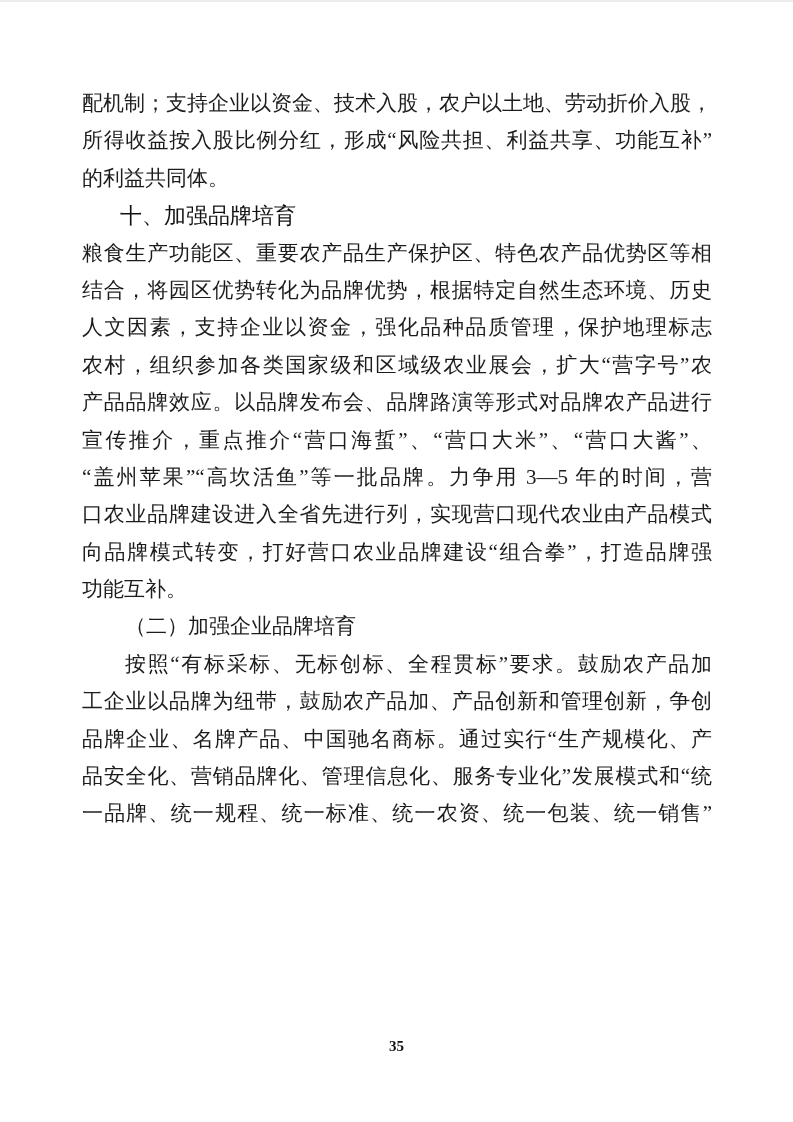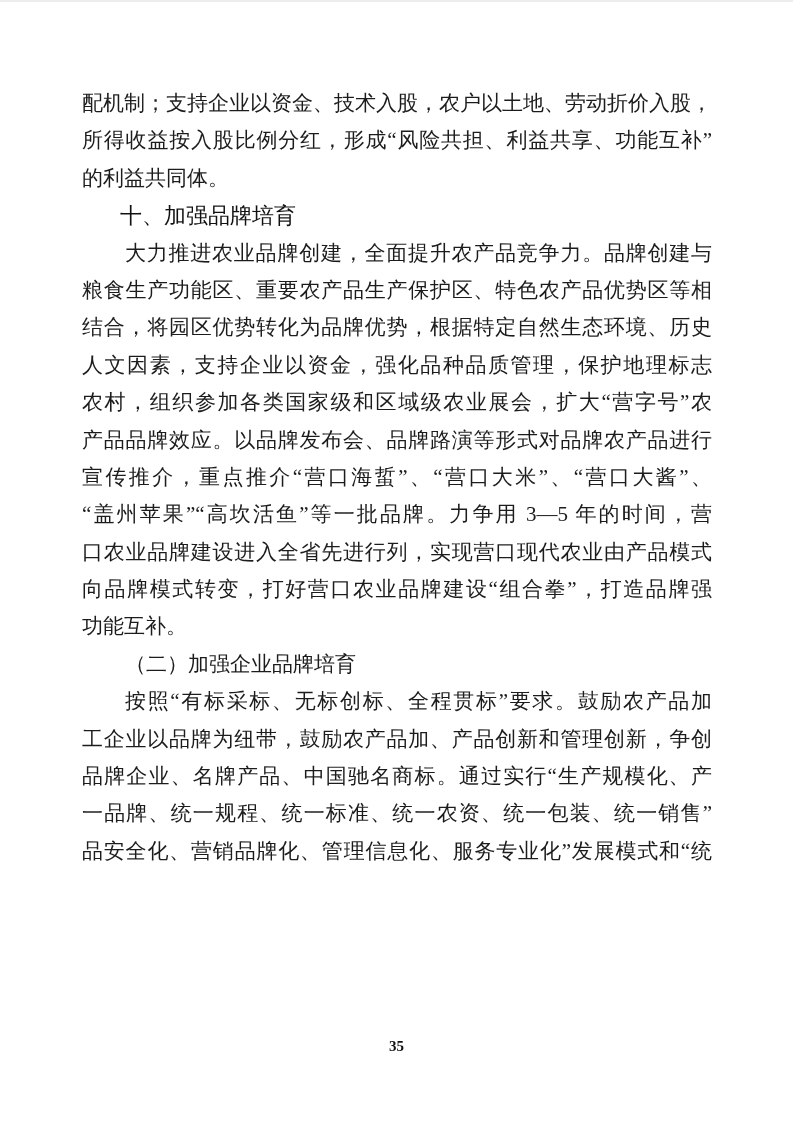--- a/index.html
+++ b/index.html
@@ -72,33 +72,32 @@
 <body>
 
 <div class="page">
   <div class="page-top-edge"></div>
 
   <div class="text-block">
     <div class="ln j">配机制；支持企业以资金、技术入股，农户以土地、劳动折价入股，</div>
     <div class="ln j">所得收益按入股比例分红，形成“风险共担、利益共享、功能互补”</div>
     <div class="ln">的利益共同体。</div>
     <div class="ln heading">十、加强品牌培育</div>
-    <div class="ln j ind">大力推进农业品牌创建，全面提升农产品竞争力。品牌创建与</div>
     <div class="ln j">粮食生产功能区、重要农产品生产保护区、特色农产品优势区等相</div>
     <div class="ln j">结合，将园区优势转化为品牌优势，根据特定自然生态环境、历史</div>
     <div class="ln j">人文因素，支持企业以资金，强化品种品质管理，保护地理标志</div>
     <div class="ln j">农村，组织参加各类国家级和区域级农业展会，扩大“营字号”农</div>
     <div class="ln j">产品品牌效应。以品牌发布会、品牌路演等形式对品牌农产品进行</div>
     <div class="ln j">宣传推介，重点推介“营口海蜇”、“营口大米”、“营口大酱”、</div>
     <div class="ln j">“盖州苹果”“高坎活鱼”等一批品牌。力争用 3—5 年的时间，营</div>
     <div class="ln j">口农业品牌建设进入全省先进行列，实现营口现代农业由产品模式</div>
     <div class="ln j">向品牌模式转变，打好营口农业品牌建设“组合拳”，打造品牌强</div>
     <div class="ln">功能互补。</div>
     <div class="ln subheading">（二）加强企业品牌培育</div>
     <div class="ln j ind">按照“有标采标、无标创标、全程贯标”要求。鼓励农产品加</div>
     <div class="ln j">工企业以品牌为纽带，鼓励农产品加、产品创新和管理创新，争创</div>
     <div class="ln j">品牌企业、名牌产品、中国驰名商标。通过实行“生产规模化、产</div>
+    <div class="ln j">品安全化、营销品牌化、管理信息化、服务专业化”发展模式和“统</div>
     <div class="ln j">一品牌、统一规程、统一标准、统一农资、统一包装、统一销售”</div>
-    <div class="ln j">品安全化、营销品牌化、管理信息化、服务专业化”发展模式和“统</div>
   </div>
 
   <div class="page-number">35</div>
 </div>
 
 </body></html>

